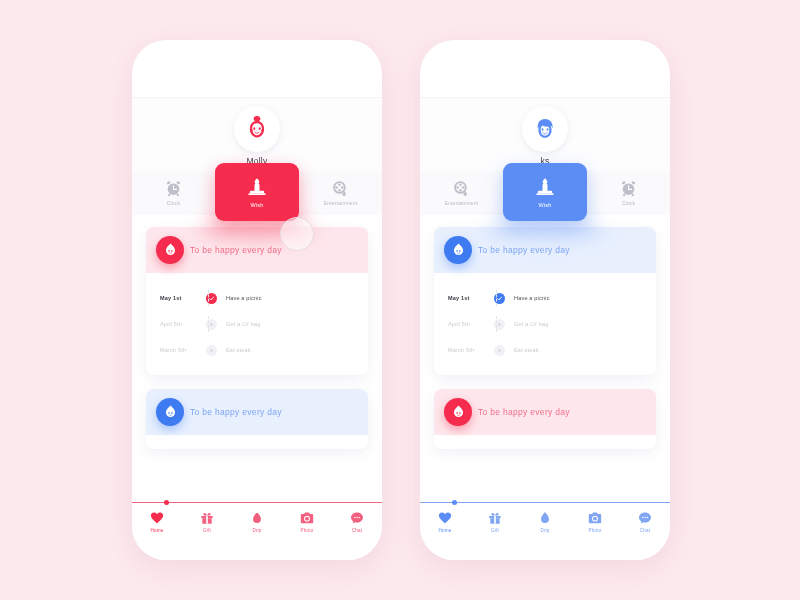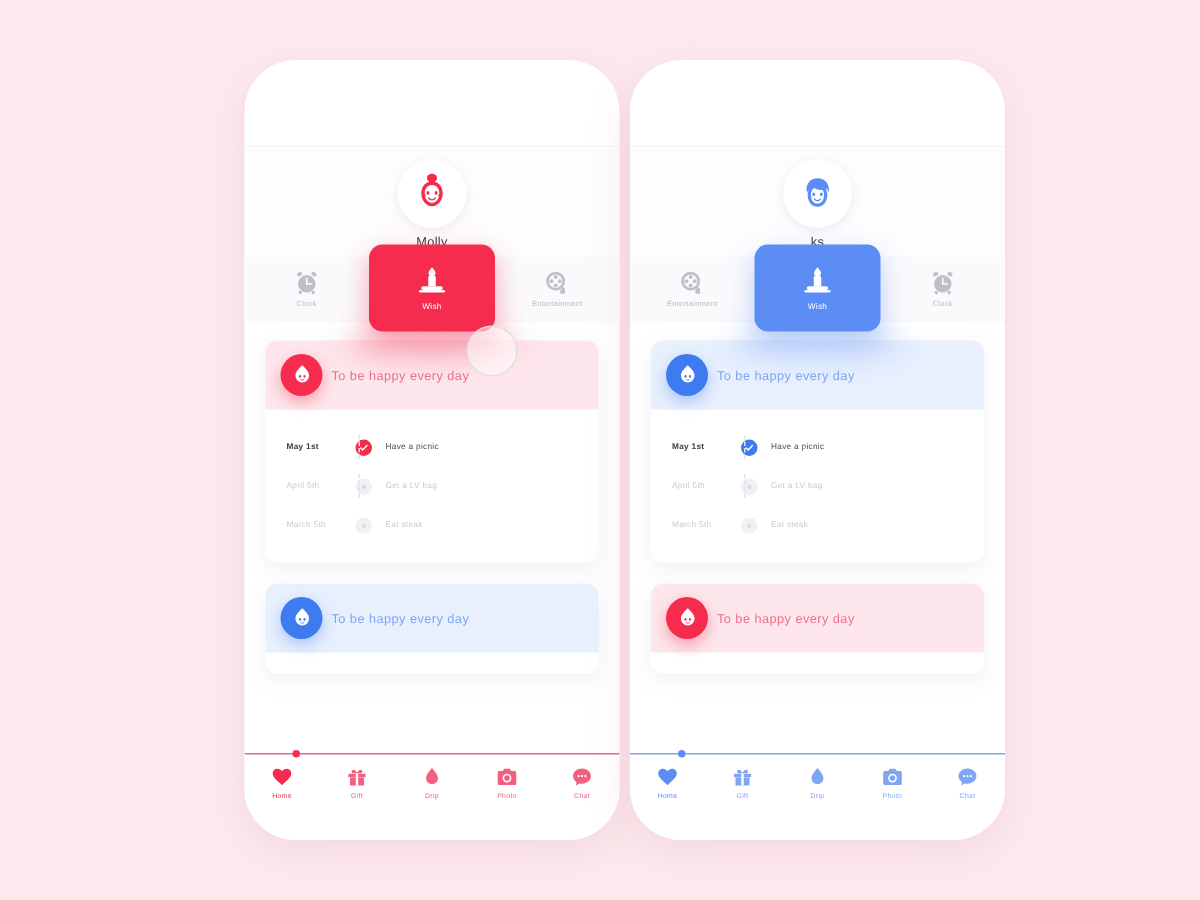--- a/index.html
+++ b/index.html
@@ -19,21 +19,21 @@
   .phone {
     position: absolute;
     top: 40px;
     width: 250px;
     height: 520px;
     background: #FFFFFF;
     border-radius: 34px;
     box-shadow: 0 8px 28px rgba(220,150,170,0.22);
     overflow: hidden;
   }
-  .phone.left  { left: 132px; margin-left: 31px; }
+  .phone.left  { left: 132px; }
   .phone.right { left: 420px; }
 
   .screen {
     position: absolute;
     left: 0; right: 0;
     top: 57px; bottom: 58px;
     background: #FFFFFF;
     overflow: hidden;
   }
 

